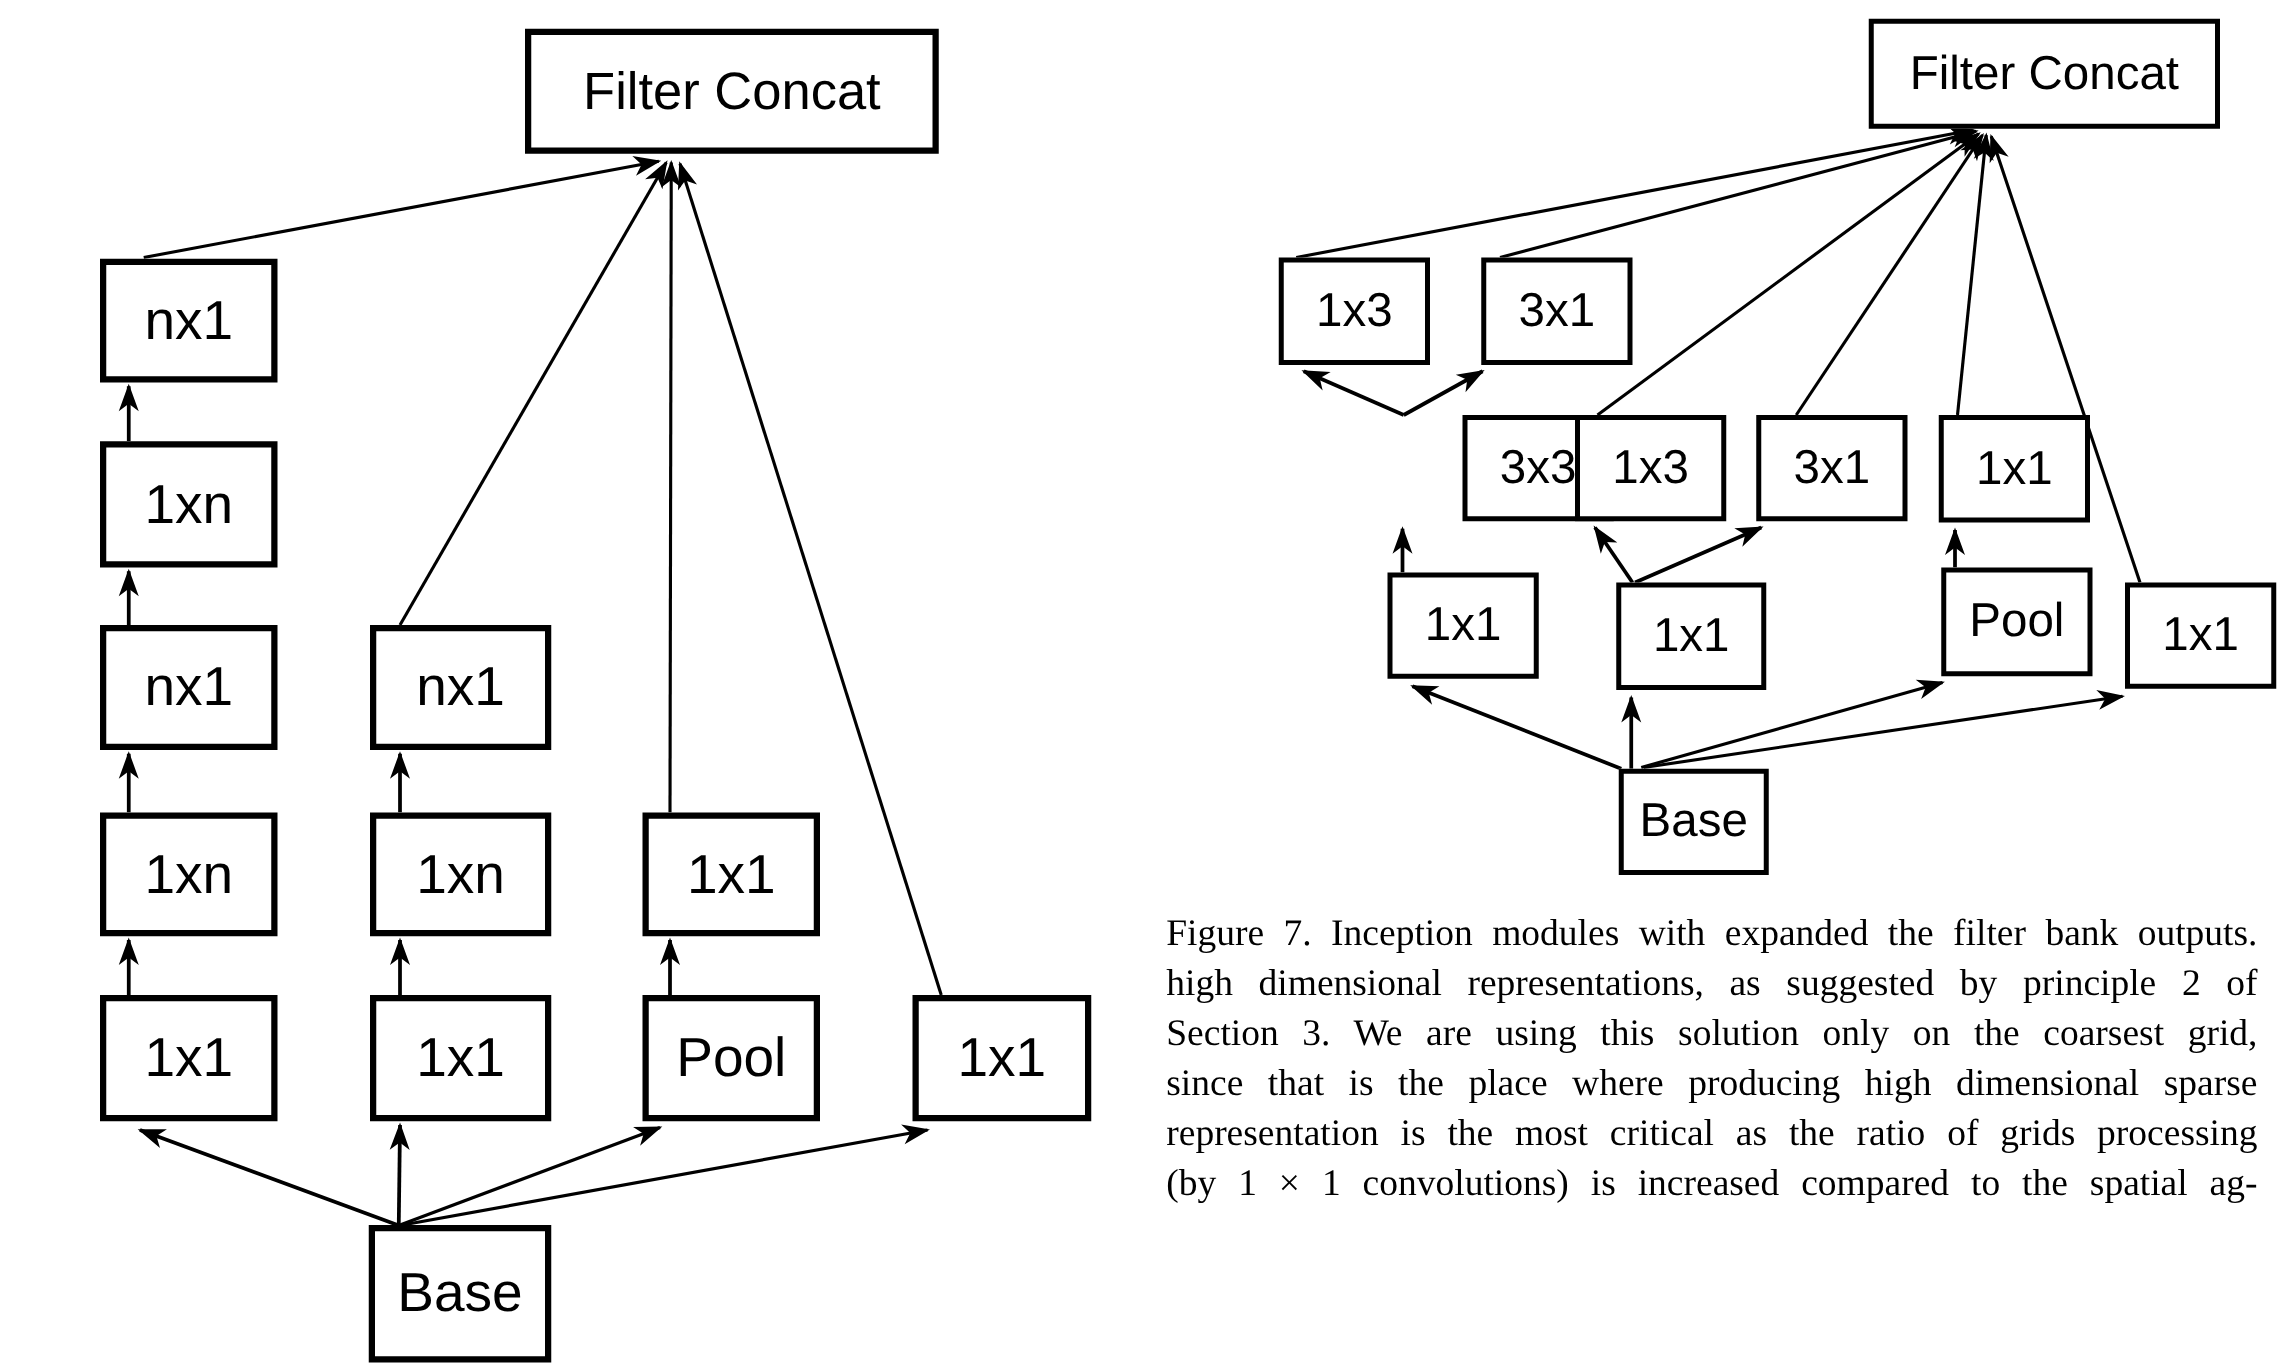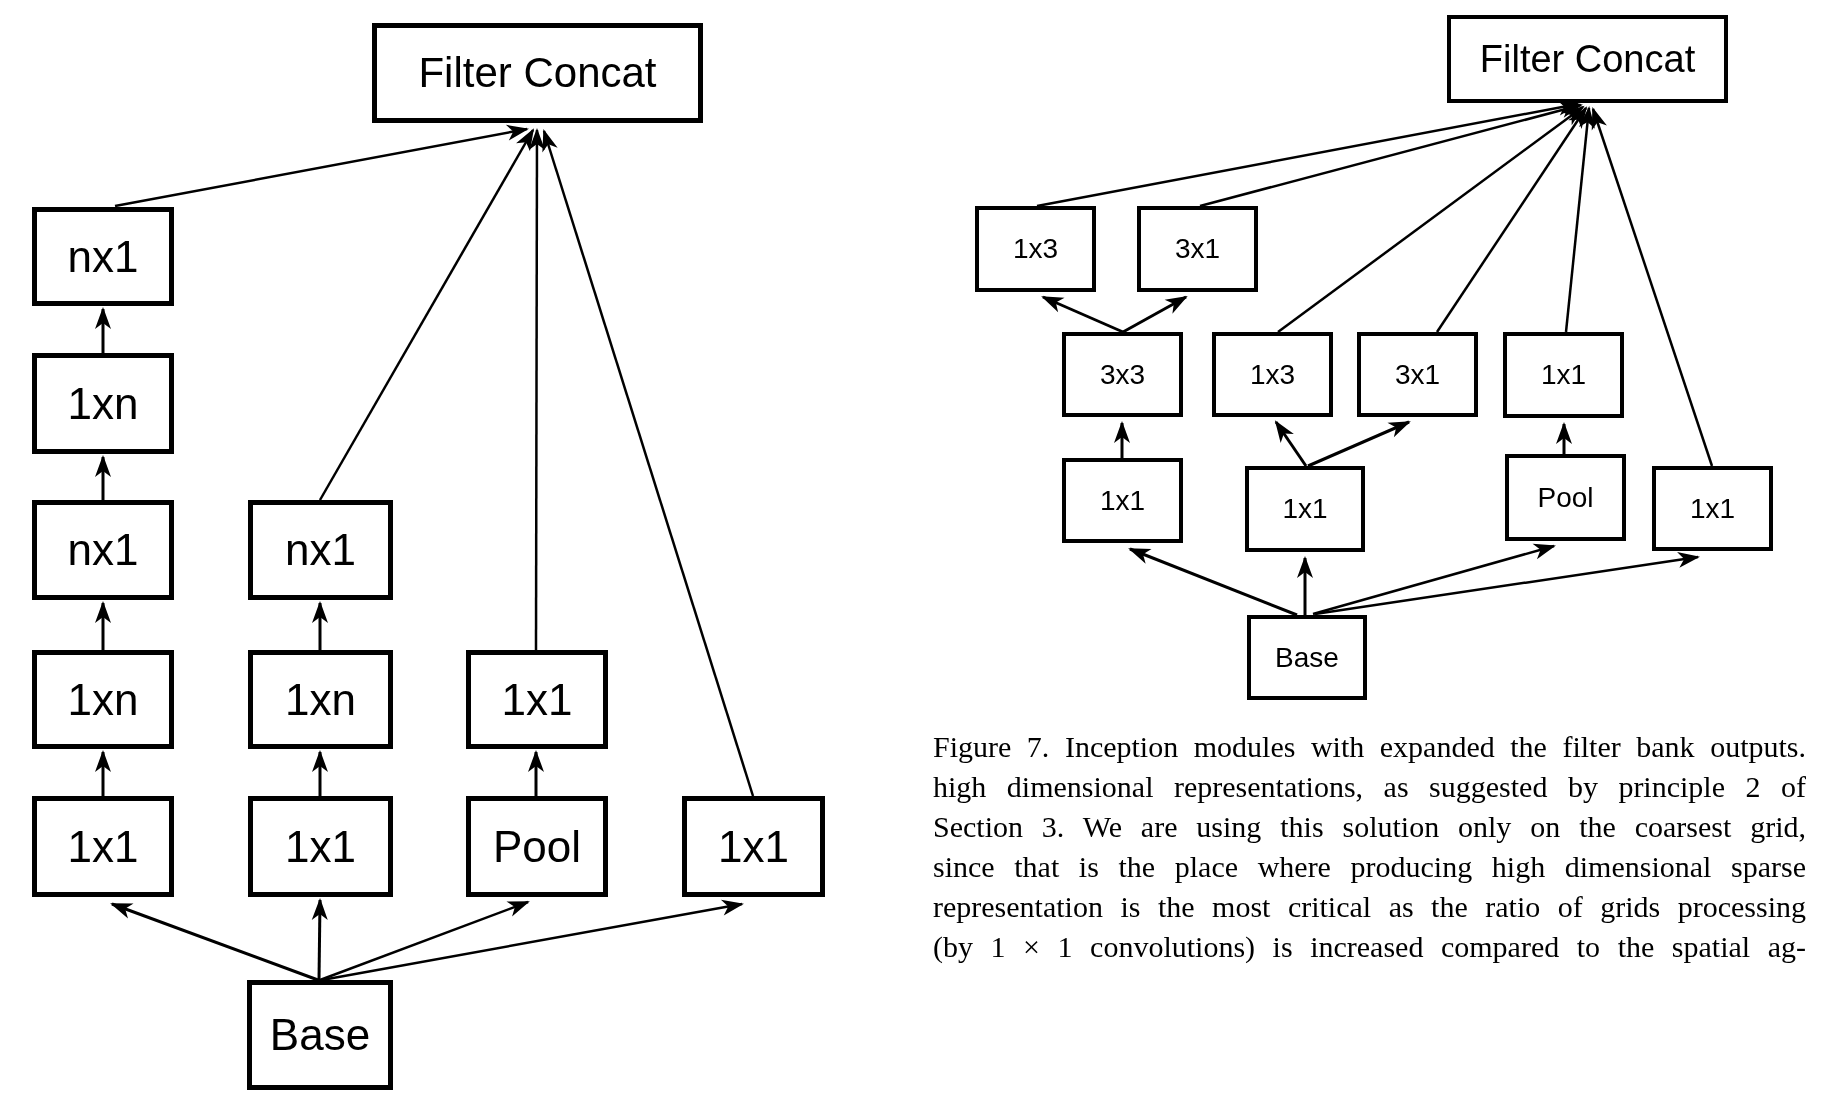--- a/index.html
+++ b/index.html
@@ -18,24 +18,25 @@
   }
   .node {
     position: absolute;
     background: #ffffff;
     border: 5px solid #000000;
     box-sizing: border-box;
     display: flex;
     align-items: center;
     justify-content: center;
     color: #000000;
+    margin-left: 48px;
   }
   .node.left { font-size: 44px; border-width: 5px; }
   .node.left.fc { font-size: 42px; }
-  .node.right { font-size: 28px; border-width: 4px; }
+  .node.right { font-size: 38px; border-width: 4px; }
   .caption {
     position: absolute;
     left: 933px;
     top: 727px;
     width: 873px;
     font-family: "Liberation Serif", serif;
     font-size: 30px;
     line-height: 40px;
     color: #000000;
   }
@@ -142,21 +143,21 @@
     <span>Filter Concat</span>
   </div>
 
   <div class="node right" style="left:975px;top:206px;width:121px;height:86px">
     <span>1x3</span>
   </div>
   <div class="node right" style="left:1137px;top:206px;width:121px;height:86px">
     <span>3x1</span>
   </div>
 
-  <div class="node right" style="left:1062px;top:332px;width:121px;height:85px">
+  <div class="node right" style="left:1122px;top:332px;width:121px;height:85px">
     <span>3x3</span>
   </div>
   <div class="node right" style="left:1212px;top:332px;width:121px;height:85px">
     <span>1x3</span>
   </div>
   <div class="node right" style="left:1357px;top:332px;width:121px;height:85px">
     <span>3x1</span>
   </div>
   <div class="node right" style="left:1503px;top:332px;width:121px;height:86px">
     <span>1x1</span>

